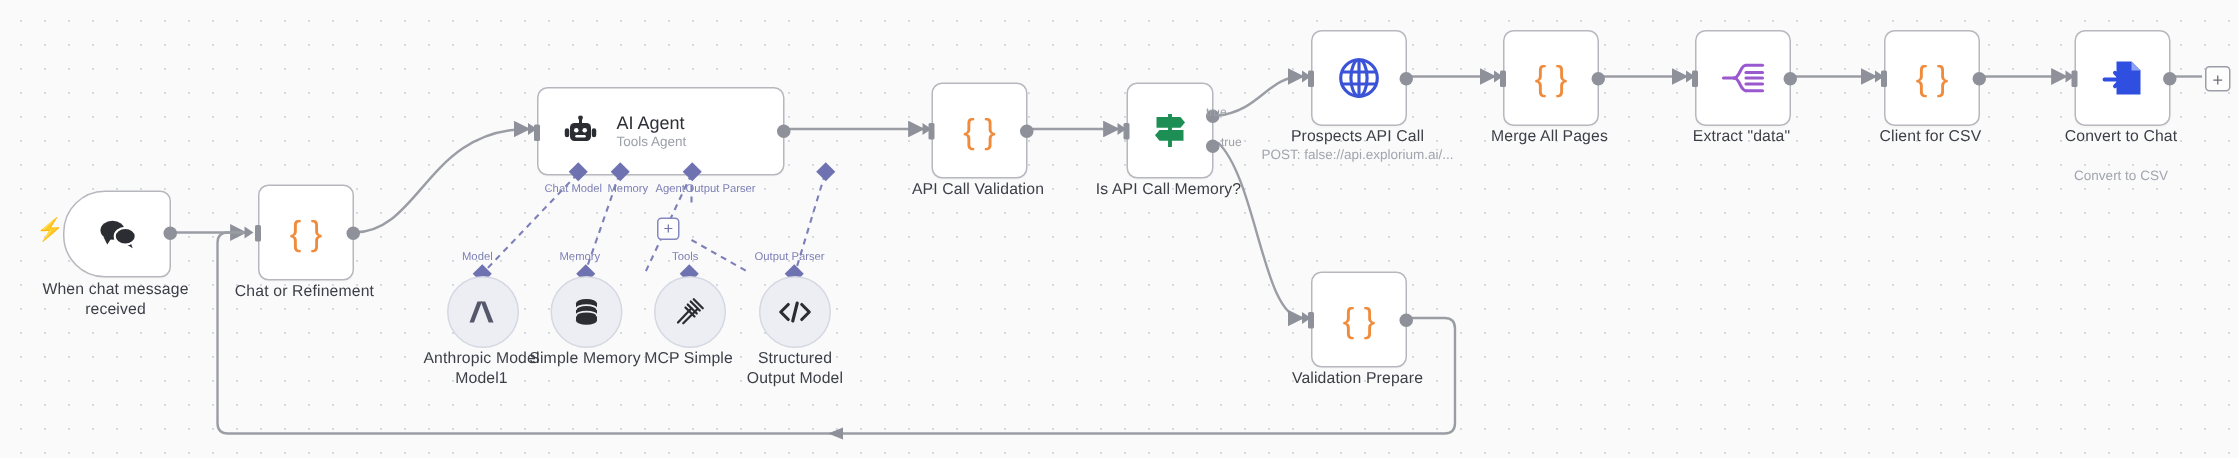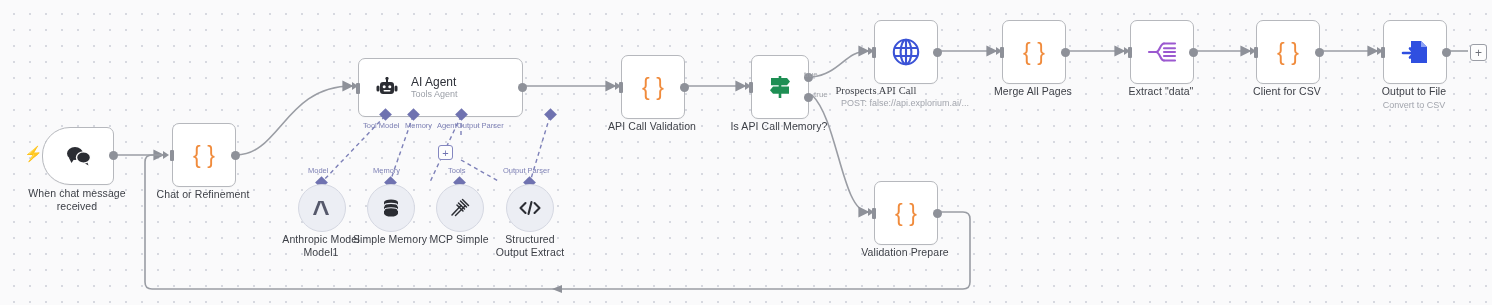--- a/index.html
+++ b/index.html
@@ -151,21 +151,21 @@
         <div class="agent-sub">Tools Agent</div>
       </div>
       <div class="inport" style="left:-3px;top:24px;"></div>
       <div class="port" style="right:-5px;top:24px;"></div>
     </div>
 
     <div class="diamond" style="left:381px;top:110px;"></div>
     <div class="diamond" style="left:409px;top:110px;"></div>
     <div class="diamond" style="left:457px;top:110px;"></div>
     <div class="diamond" style="left:546px;top:110px;"></div>
-    <div class="conlabel" style="left:363px;top:121px;">Tool Model</div>
+    <div class="conlabel" style="left:363px;top:121px;">Chat Model</div>
     <div class="conlabel" style="left:405px;top:121px;">Memory</div>
     <div class="conlabel" style="left:437px;top:121px;">Agent</div>
     <div class="conlabel" style="left:457px;top:121px;">Output Parser</div>
     <div class="plusbtn small" style="left:438px;top:145px;">+</div>
   </div>
 
   <div class="node">
     <div class="diamond" style="left:317px;top:178px;"></div>
     <div class="conlabel" style="left:308px;top:166px;">Model</div>
     <div class="circ" style="left:298px;top:184px;">
@@ -217,21 +217,21 @@
     <div class="conlabel" style="left:503px;top:166px;">Output Parser</div>
     <div class="circ" style="left:506px;top:184px;">
       <svg width="24" height="18" viewBox="0 0 24 18">
         <g stroke="#2b2d33" stroke-width="2.1" fill="none" stroke-linecap="round" stroke-linejoin="round">
           <path d="M7.5,4 L2.5,9 L7.5,14"></path>
           <path d="M16.5,4 L21.5,9 L16.5,14"></path>
           <path d="M13.5,3 L10.5,15"></path>
         </g>
       </svg>
     </div>
-    <div class="caption" style="left:488px;top:233px;width:84px;">Structured Output Extract</div>
+    <div class="caption" style="left:488px;top:233px;width:84px;">Structured Output Model</div>
   </div>
 
   <div class="node">
     <div class="inarrow" style="left:615px;top:82px;"></div>
     <div class="nbox" style="left:621px;top:55px;width:62px;height:62px;">
       <span class="braces">{&nbsp;}</span>
       <div class="inport" style="left:-3px;top:26px;"></div>
       <div class="port" style="right:-5px;top:27px;"></div>
     </div>
     <div class="caption" style="left:592px;top:120px;width:120px;">API Call Validation</div>
@@ -258,21 +258,21 @@
     <div class="inarrow" style="left:868px;top:47px;"></div>
     <div class="nbox" style="left:874px;top:20px;width:62px;height:62px;">
       <svg width="30" height="30" viewBox="0 0 30 30">
         <circle cx="15" cy="15" r="12.2" fill="none" stroke="#3b53d6" stroke-width="2.1"></circle>
         <ellipse cx="15" cy="15" rx="5.4" ry="12.2" fill="none" stroke="#3b53d6" stroke-width="2.1"></ellipse>
         <path d="M3.3,11 H26.7 M3.3,19 H26.7 M15,2.8 V27.2" stroke="#3b53d6" stroke-width="2.1" fill="none"></path>
       </svg>
       <div class="inport" style="left:-3px;top:26px;"></div>
       <div class="port" style="right:-5px;top:27px;"></div>
     </div>
-    <div class="caption" style="left:816px;top:85px;width:120px;font-family:Liberation Serif, serif;">Prospects API Call</div>
+    <div class="caption" style="left:845px;top:85px;width:120px;">Prospects API Call</div>
     <div class="subcaption" style="left:835px;top:98px;width:140px;">POST: false://api.explorium.ai/...</div>
   </div>
 
   <div class="node">
     <div class="inarrow" style="left:996px;top:47px;"></div>
     <div class="nbox" style="left:1002px;top:20px;width:62px;height:62px;">
       <span class="braces">{&nbsp;}</span>
       <div class="inport" style="left:-3px;top:26px;"></div>
       <div class="port" style="right:-5px;top:27px;"></div>
     </div>
@@ -315,22 +315,22 @@
     <div class="nbox" style="left:1383px;top:20px;width:62px;height:62px;">
       <svg width="28" height="28" viewBox="0 0 28 28">
         <path d="M10,3 H20 L26,9 V25 H10 Z" fill="#2f4fe0"></path>
         <path d="M20,3 V9 H26 Z" fill="#8da2f5"></path>
         <path d="M2,15 H13 M9,10.5 L13.5,15 L9,19.5" stroke="#2f4fe0" stroke-width="2.6" fill="none" stroke-linecap="round" stroke-linejoin="round"></path>
         <path d="M2,15 H13 M9,10.5 L13.5,15 L9,19.5" stroke="#fff" stroke-width="1" fill="none" stroke-linecap="round" stroke-linejoin="round" opacity="0"></path>
       </svg>
       <div class="inport" style="left:-3px;top:26px;"></div>
       <div class="port" style="right:-5px;top:27px;"></div>
     </div>
-    <div class="caption" style="left:1354px;top:85px;width:120px;">Output to File</div>
-    <div class="subcaption" style="left:1354px;top:100px;width:120px;text-align:center;">Convert to CSV</div>
+    <div class="caption" style="left:1354px;top:85px;width:120px;">Convert to Chat</div>
+    <div class="subcaption" style="left:1354px;top:112px;width:120px;text-align:center;">Convert to CSV</div>
   </div>
 
   <div class="plusbtn" style="left:1470px;top:44px;">+</div>
 
   <div class="node">
     <div class="inarrow" style="left:868px;top:208px;"></div>
     <div class="nbox" style="left:874px;top:181px;width:62px;height:62px;">
       <span class="braces">{&nbsp;}</span>
       <div class="inport" style="left:-3px;top:26px;"></div>
       <div class="port" style="right:-5px;top:27px;"></div>

